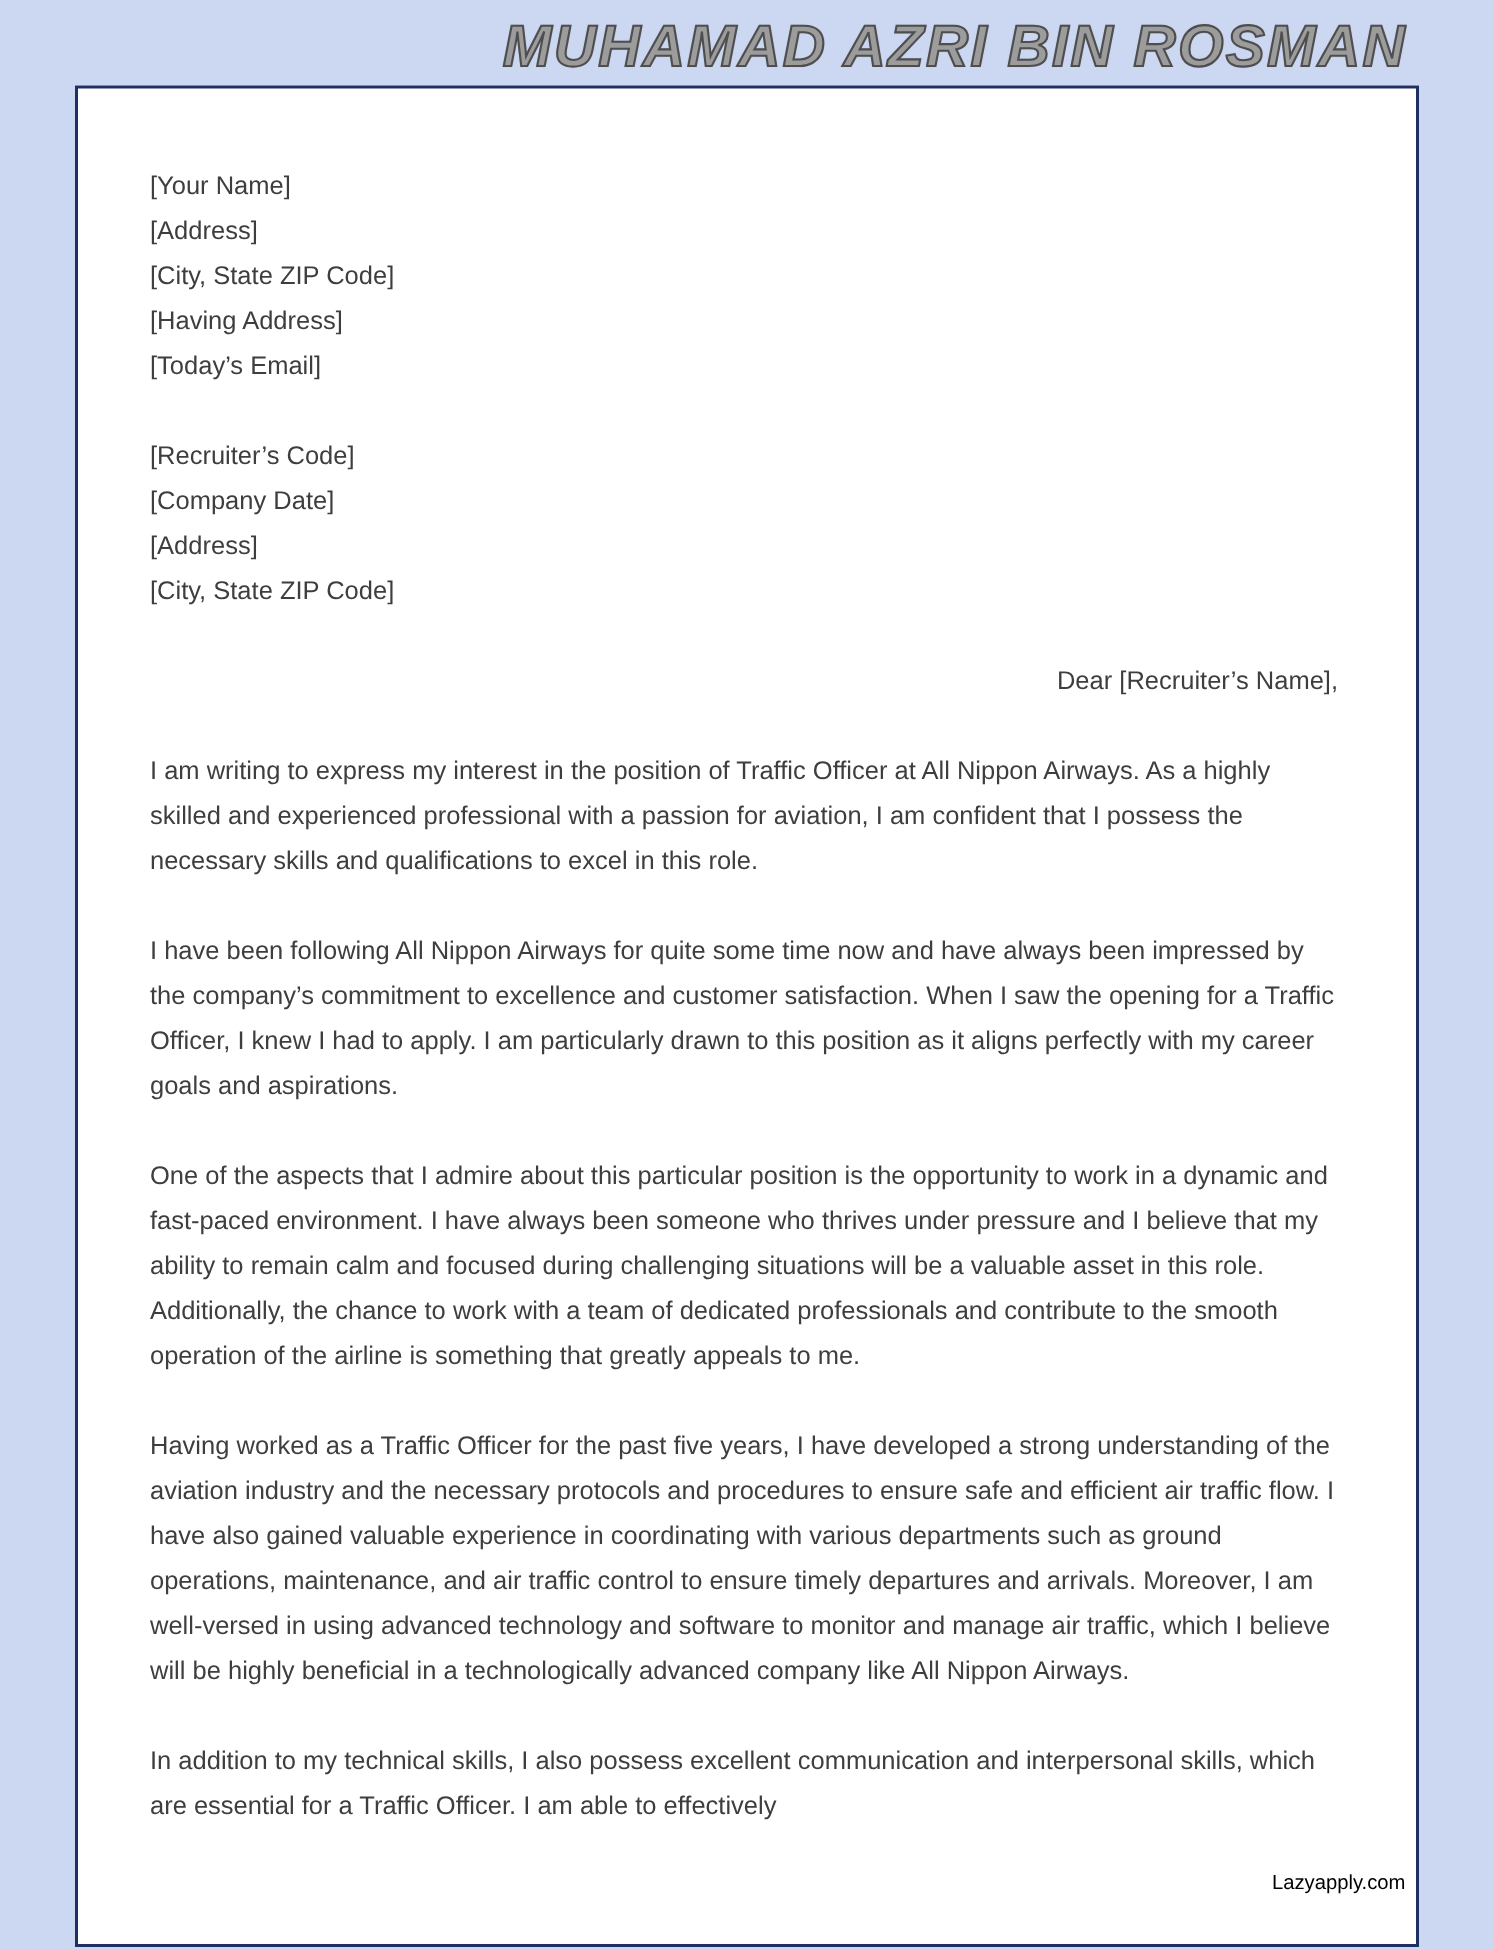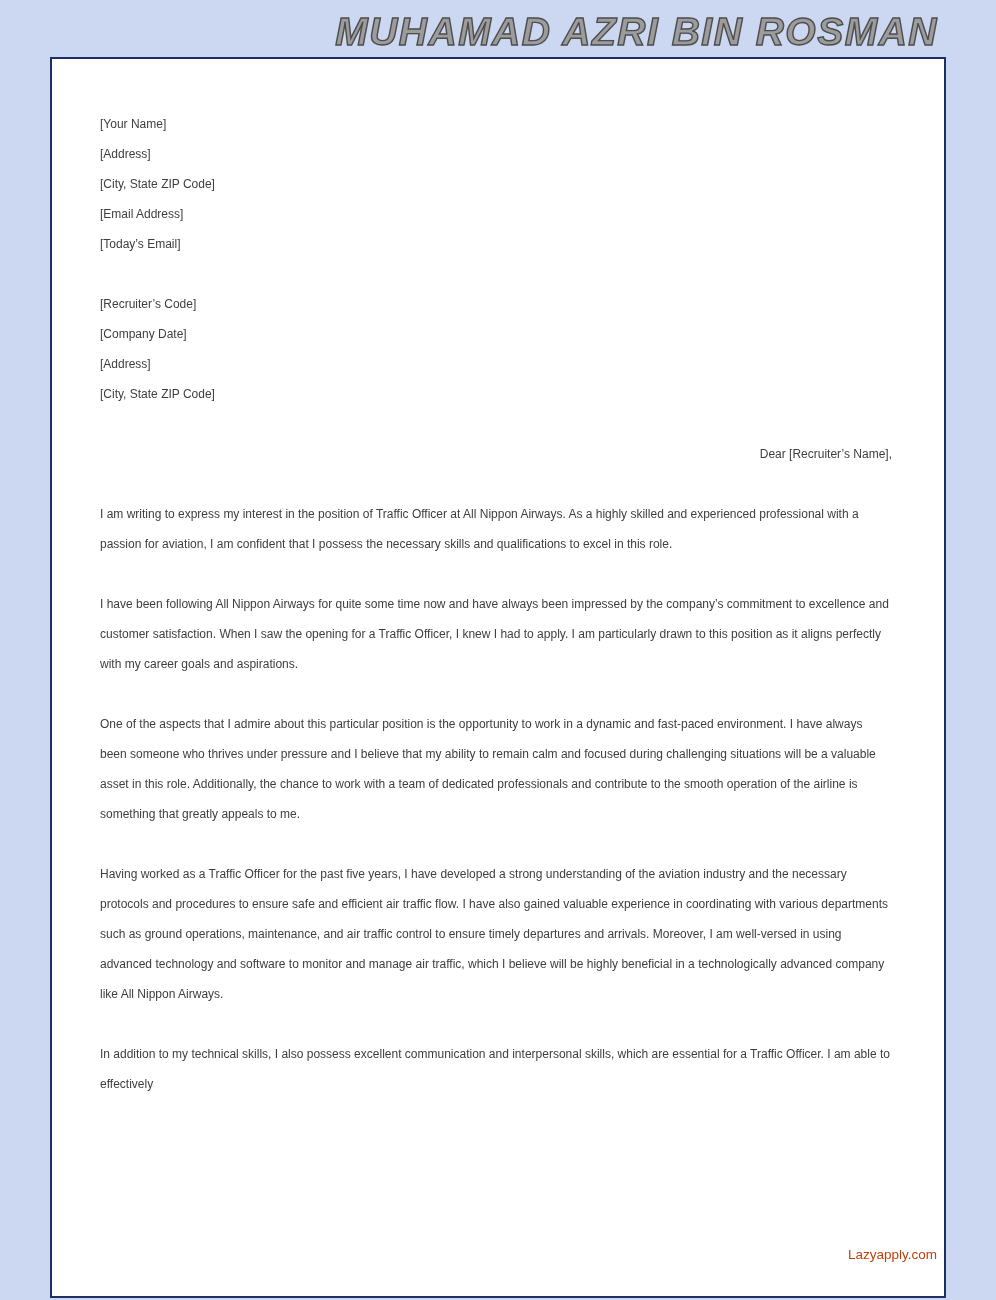--- a/index.html
+++ b/index.html
@@ -34,21 +34,21 @@
     left: 50px;
     width: 896px;
     height: 1241px;
     box-sizing: border-box;
     background: #ffffff;
     border: 2px solid #1e2f63;
     padding: 50px 52px 0 48px;
     overflow: hidden;
   }
   .letter-text {
-    font-size: 12px;
+    font-size: 17px;
     line-height: 30px;
     color: #3e3e3e;
   }
   .letter-text p {
     margin: 0 0 30px 0;
   }
   .address-block p {
     margin: 0;
   }
   .address-block {
@@ -56,37 +56,37 @@
   }
   .salutation {
     margin: 0 0 30px 0;
     text-align: right;
   }
   .watermark {
     position: absolute;
     top: 1247px;
     right: 59px;
     font-size: 13.5px;
-    color: #c2410c;
+    color: #000000;
     z-index: 5;
   }
 </style>
 </head>
 <body>
 
 <h1 class="page-title">MUHAMAD AZRI BIN ROSMAN</h1>
 
 <div class="sheet">
   <div class="letter-text">
 
     <div class="address-block">
       <p>[Your Name]</p>
       <p>[Address]</p>
       <p>[City, State ZIP Code]</p>
-      <p>[Email Address]</p>
+      <p>[Having Address]</p>
       <p>[Today’s Email]</p>
     </div>
 
     <div class="address-block">
       <p>[Recruiter’s Code]</p>
       <p>[Company Date]</p>
       <p>[Address]</p>
       <p>[City, State ZIP Code]</p>
     </div>
 

